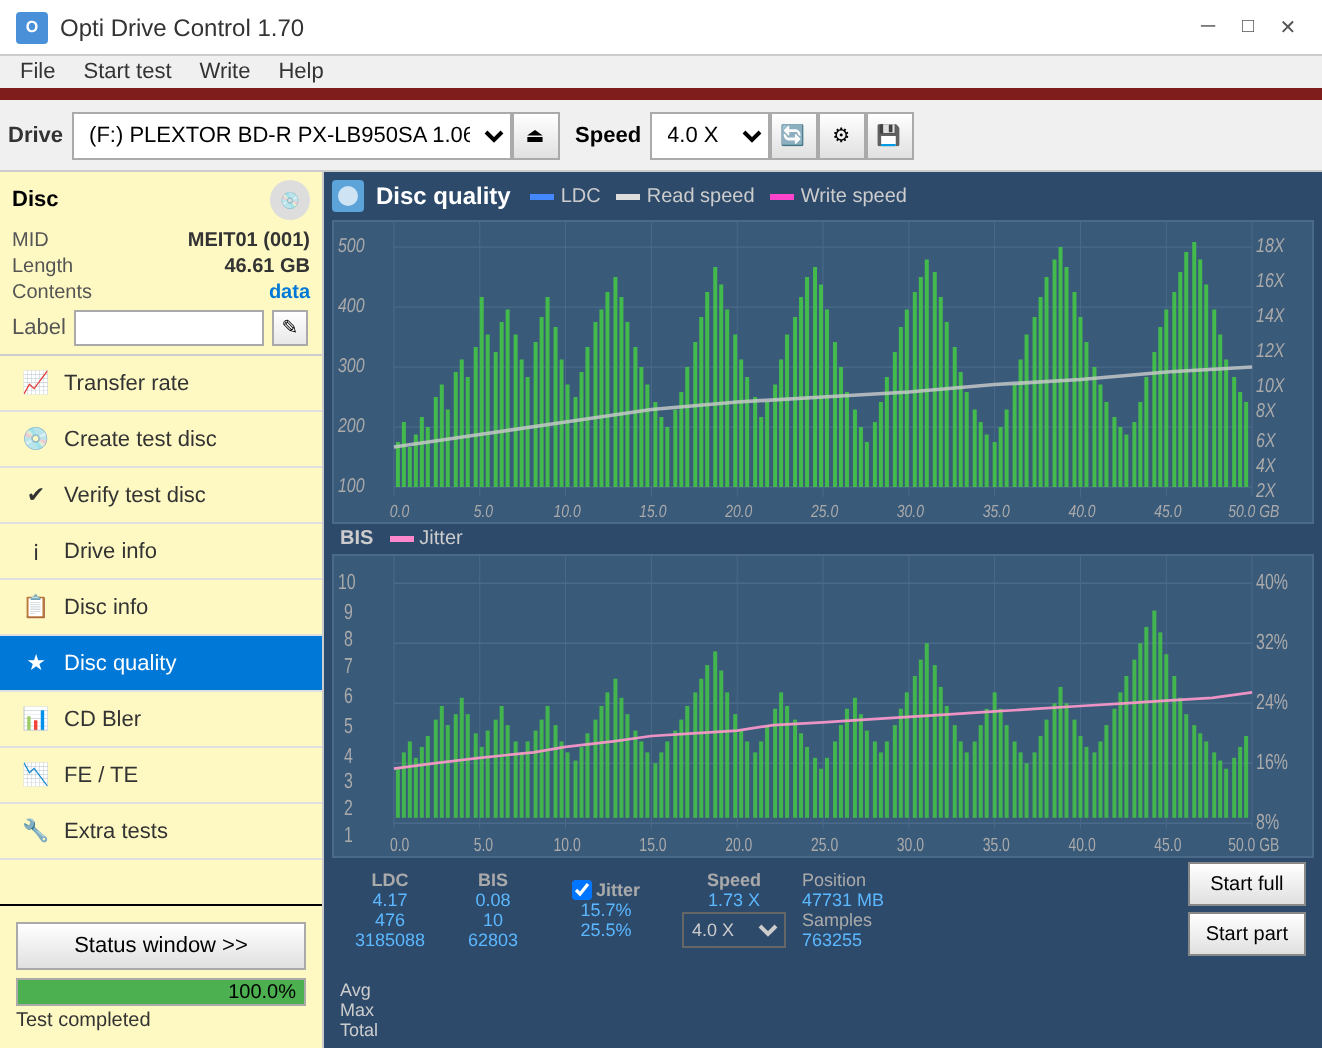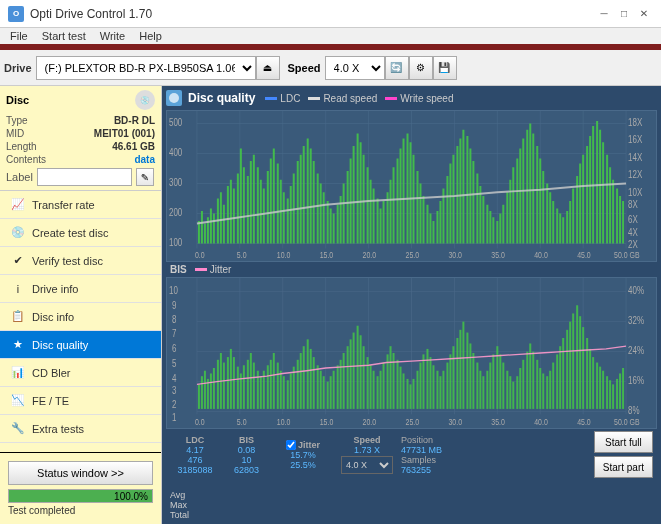--- a/index.html
+++ b/index.html
@@ -63,21 +63,21 @@
     
     
     .dq-header { display: flex; align-items: center; gap: 6px; margin-bottom: 4px; }
     .dq-icon { width: 16px; height: 16px; background: #5ba3d9; border-radius: 2px; display: flex; align-items: center; justify-content: center; }
     .dq-title { color: white; font-size: 12px; font-weight: bold; }
     .legend { display: flex; align-items: center; gap: 8px; margin-left: 4px; }
     .legend-item { display: flex; align-items: center; gap: 3px; font-size: 10px; color: #ccc; }
     .legend-color { width: 12px; height: 3px; }
     
     .chart-area { background: #3a5a7a; border: 1px solid #4a6a8a; position: relative; }
-    .chart-top { flex: 1; }
+    .chart-top { flex: 1; font-style: italic; }
     .chart-bottom { flex: 1; }
     
     .chart-svg { width: 100%; height: 100%; }
     .start-btn { height: 22px; padding: 0 8px; background: linear-gradient(to bottom, #fff, #e0e0e0); border: 1px solid #888; cursor: pointer; font-size: 10px; white-space: nowrap; }
   </style>
 </head>
 <body>
 
 <div class="title-bar">
   <div class="title-bar-left">
@@ -114,24 +114,20 @@
 </div>
 
 <div class="main">
 
   <div class="sidebar">
 
     <div class="disc-panel">
       <div class="disc-header">
         <span class="disc-title">Disc</span>
         <div class="disc-icon">💿</div>
-      </div>
-      <div class="disc-row">
-        <span class="disc-key">Type</span>
-        <span class="disc-val">BD-R DL</span>
       </div>
       <div class="disc-row">
         <span class="disc-key">MID</span>
         <span class="disc-val">MEIT01 (001)</span>
       </div>
       <div class="disc-row">
         <span class="disc-key">Length</span>
         <span class="disc-val">46.61 GB</span>
       </div>
       <div class="disc-row">

